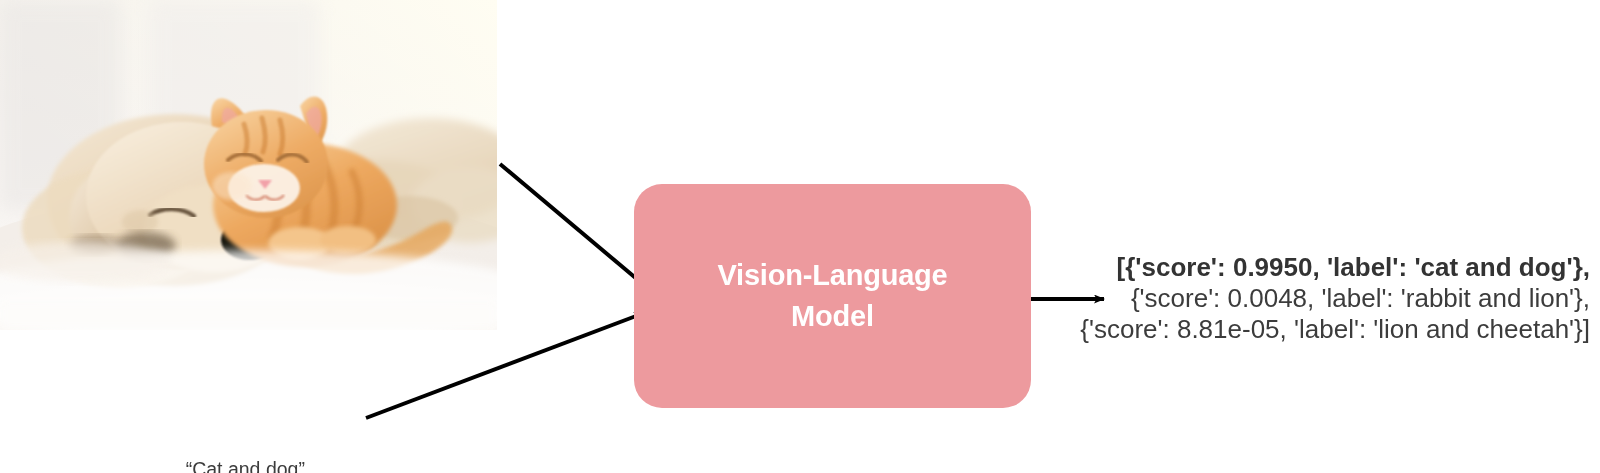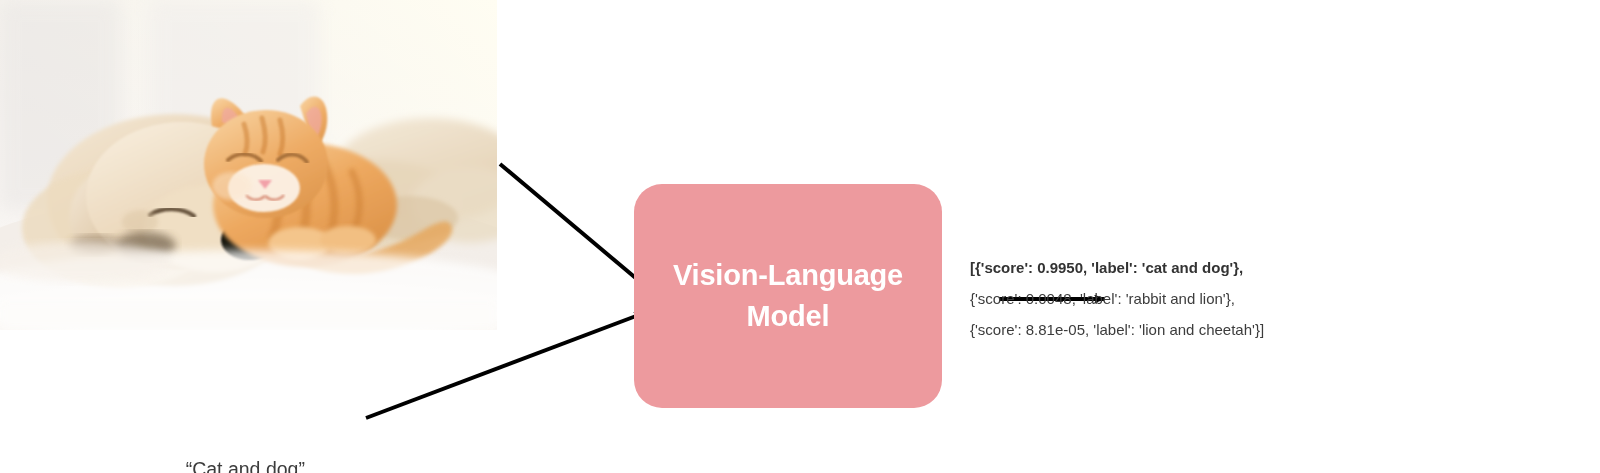--- a/index.html
+++ b/index.html
@@ -25,21 +25,21 @@
     overflow: hidden;
     background: #f6f3f0;
   }
   #input-photo svg { display: block; width: 100%; height: 100%; }
 
   
   #model-box {
     position: absolute;
     left: 634px;
     top: 184px;
-    width: 308px;
+    width: 397px;
     height: 224px;
     border-radius: 28px;
     display: flex;
     align-items: center;
     justify-content: center;
   }
   #model-box-label {
     color: #ffffff;
     font-size: 29px;
     font-weight: bold;
@@ -66,26 +66,26 @@
     text-align: center;
     color: #3c3c3c;
     font-size: 19.5px;
     line-height: 30px;
     white-space: pre-line;
   }
 
   
   #output-text {
     position: absolute;
-    left: 970px;
+    left: 1030px;
     top: 252px;
     width: 560px;
-    text-align: left;
+    text-align: right;
     color: #3c3c3c;
-    font-size: 15px;
+    font-size: 26px;
     line-height: 31px;
   }
   #output-text .ln { display: block; white-space: pre; }
   #output-text .ln.top { font-weight: bold; color: #333333; }
 </style>
 </head>
 <body>
 
 <div id="input-photo">
   <svg viewBox="0 0 497 330" preserveAspectRatio="xMidYMid slice">

